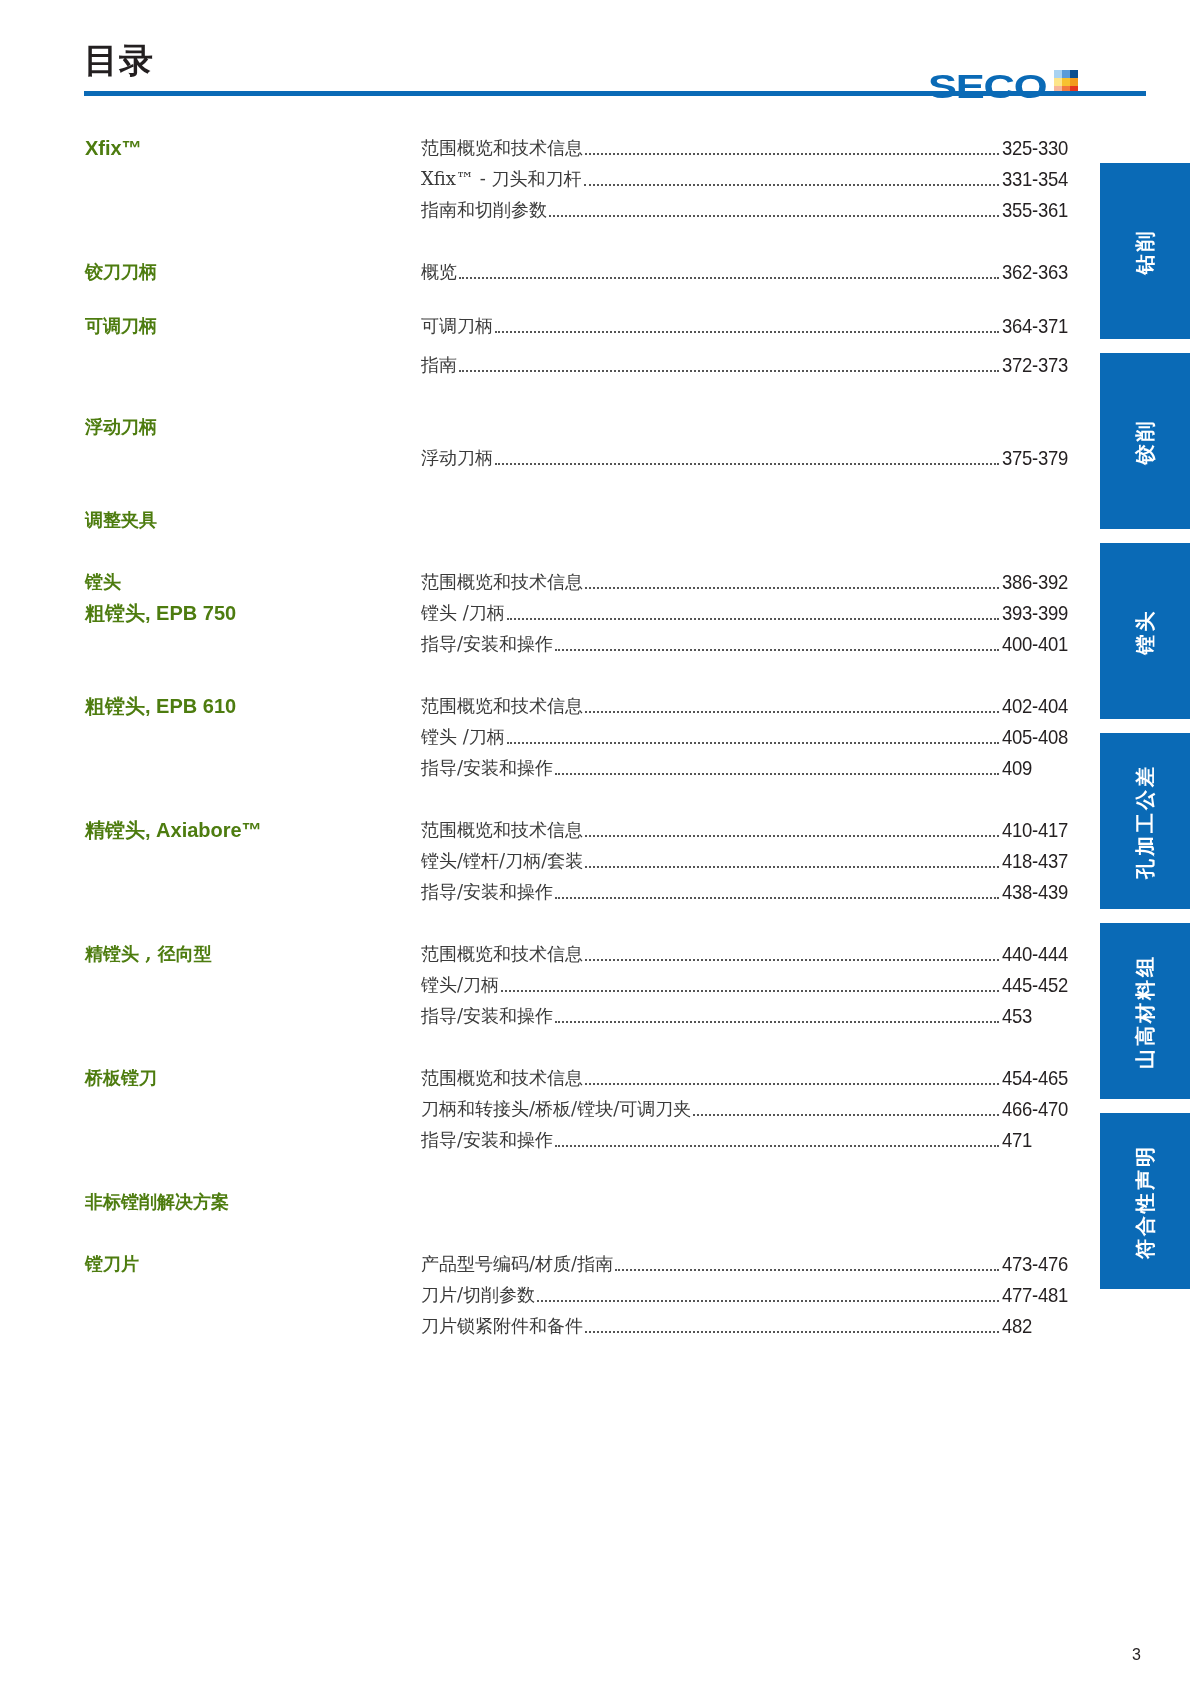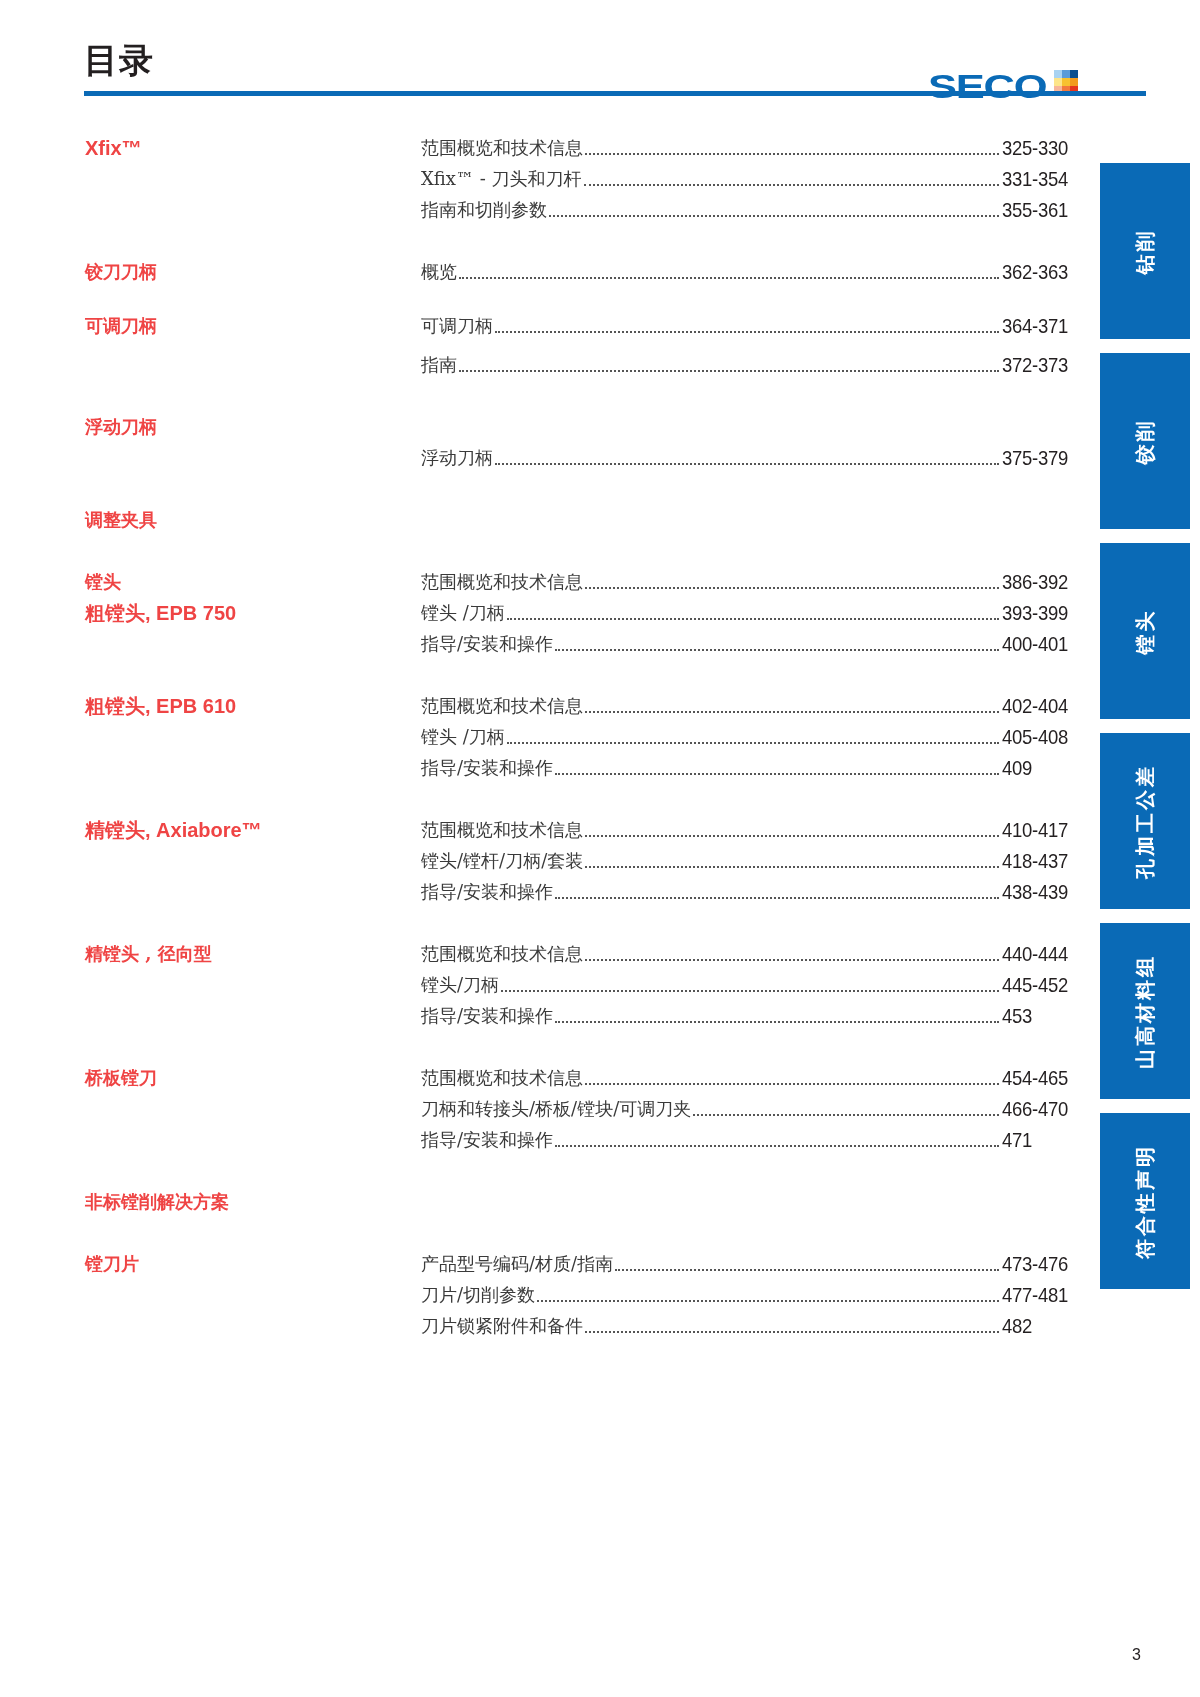--- a/index.html
+++ b/index.html
@@ -30,21 +30,21 @@
       display: grid; grid-template-columns: repeat(3, 8px); grid-template-rows: repeat(3, 8px); gap: 0;
     }
     .logo-grid span { display: block; width: 8px; height: 8px; }
 
     .toc-row {
       position: absolute; left: 0; width: 1080px; height: 28px;
     }
     .section-label {
       position: absolute; left: 85px; top: 0;
       font-family: "DejaVu Serif", "Liberation Serif", serif;
-      font-size: 18px; font-weight: bold; color: #ef4444; white-space: nowrap;
+      font-size: 18px; font-weight: bold; color: #4d7c0f; white-space: nowrap;
       line-height: 28px;
     }
     .section-label.latin { font-family: "Liberation Sans", sans-serif; font-size: 20px; }
     .entry {
       position: absolute; left: 421px; top: 0; width: 649px; height: 28px;
       display: flex; align-items: flex-start; line-height: 28px;
     }
     .entry-label {
       font-family: "DejaVu Serif", "Liberation Serif", serif;
       font-size: 18px; color: #3a3a3a; white-space: nowrap; flex: 0 0 auto;

